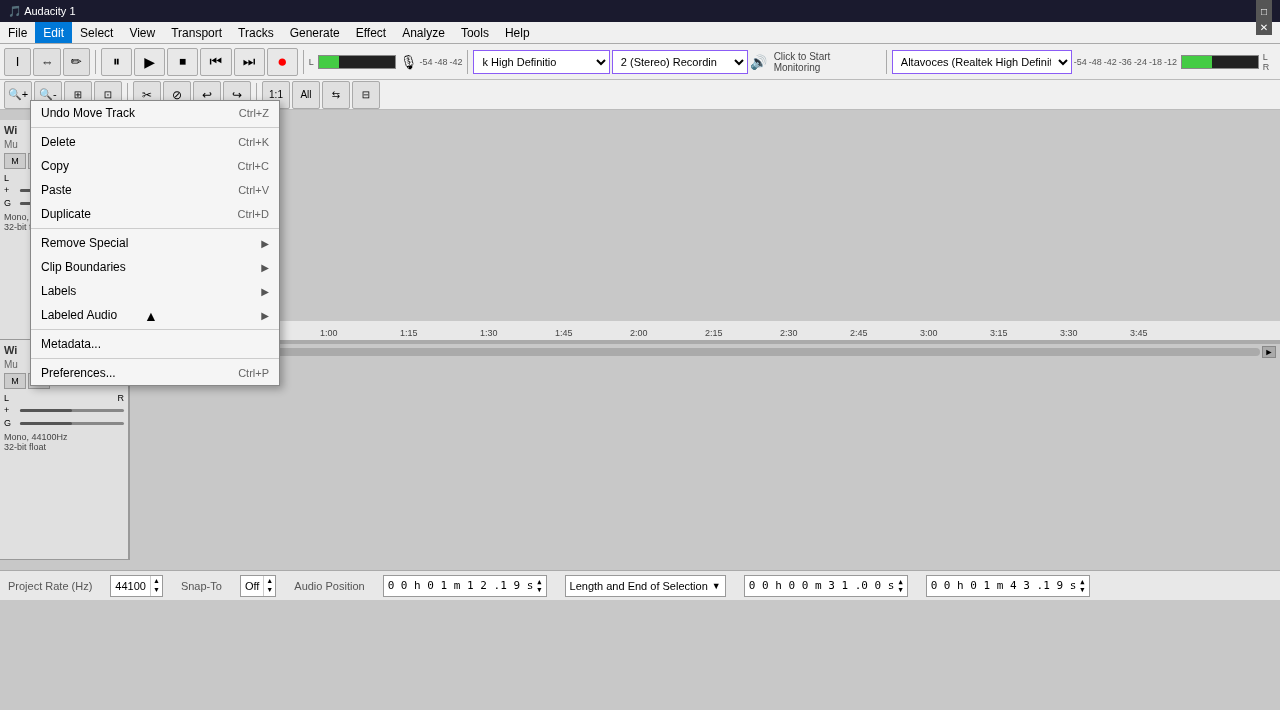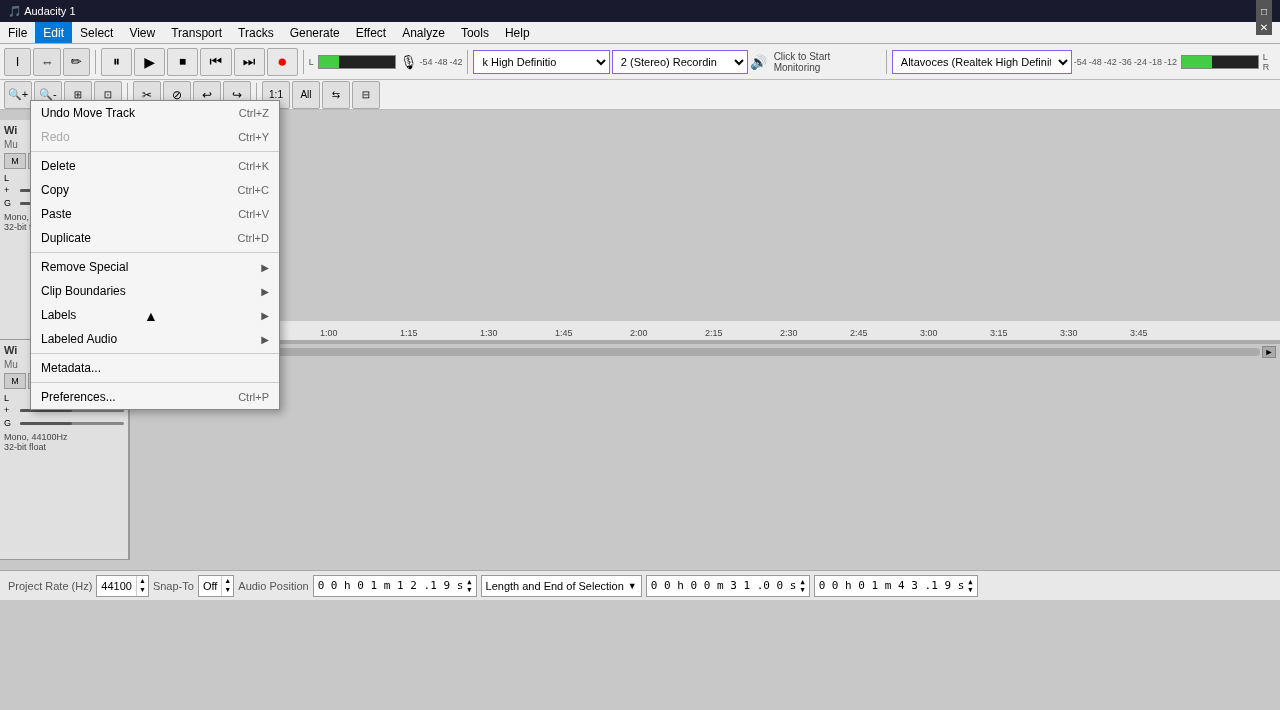--- a/index.html
+++ b/index.html
@@ -566,21 +566,21 @@
     <div id="hscrollbar" style="height:16px;background:#c8c8c8;border-top:1px solid #aaa;display:flex;align-items:center;padding:0 4px;">
       <div class="scroll-arrow">◄</div>
       <div class="scroll-track" style="flex:1;height:8px;background:#aaa;margin:0 2px;border-radius:4px;">
         <div class="scroll-thumb" style="width:40px;height:8px;background:#888;border-radius:4px;"></div>
       </div>
       <div class="scroll-arrow">►</div>
     </div>
   </div>
 </div>
 
-<div id="statusbar" style="width:100%;height:30px;background:#e8e8e8;border-top:1px solid #aaa;display:flex;align-items:center;padding:0 8px;gap:4px;font-size:11px;">
+<div id="statusbar" style="width:100%;height:30px;background:#e8e8e8;border-top:1px solid #aaa;display:flex;align-items:center;padding:0 8px;gap:18px;font-size:11px;">
   <span class="status-label">Project Rate (Hz)</span>
   <div style="display:flex;align-items:center;border:1px solid #999;height:22px;background:white;">
     <span style="padding:0 4px;font-size:11px;">44100</span>
     <div style="display:flex;flex-direction:column;border-left:1px solid #ccc;height:100%;">
       <span style="font-size:7px;cursor:pointer;padding:1px 2px;">▲</span>
       <span style="font-size:7px;cursor:pointer;padding:1px 2px;">▼</span>
     </div>
   </div>
 
   <span class="status-label">Snap-To</span>
@@ -623,24 +623,20 @@
   </div>
 </div>
 
 <div id="context-menu">
 
   <div class="cm-item">
     <span>Undo Move Track</span>
     <span class="cm-shortcut">Ctrl+Z</span>
   </div>
 
-  <div class="cm-item disabled">
-    <span>Redo</span>
-    <span class="cm-shortcut">Ctrl+Y</span>
-  </div>
 
   <div class="cm-sep"></div>
 
 
   <div class="cm-item">
     <span>Delete</span>
     <span class="cm-shortcut">Ctrl+K</span>
   </div>
 
   <div class="cm-item">

